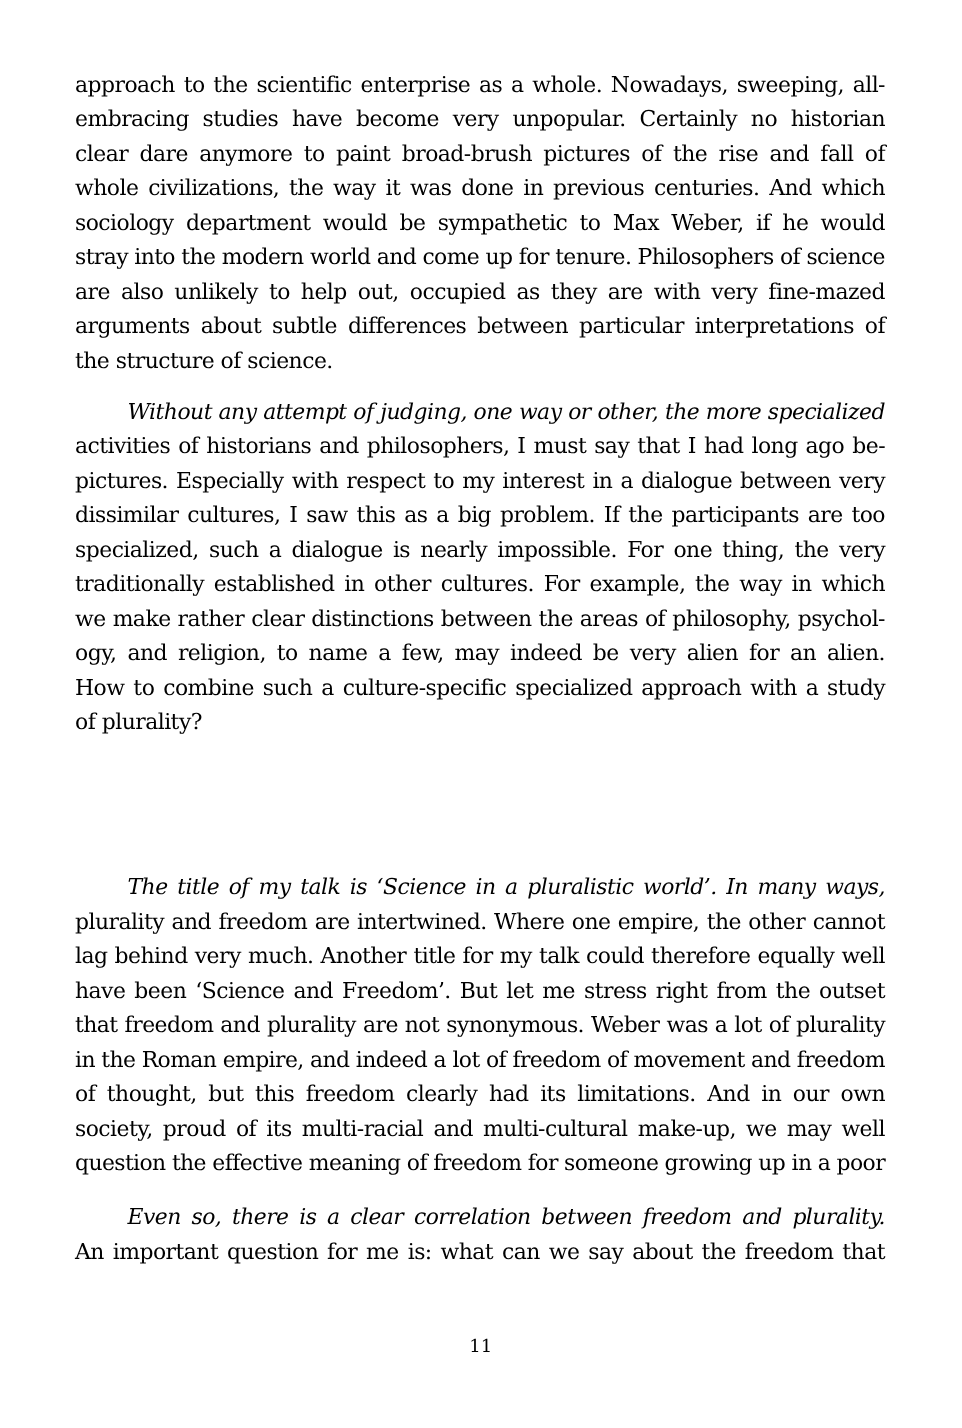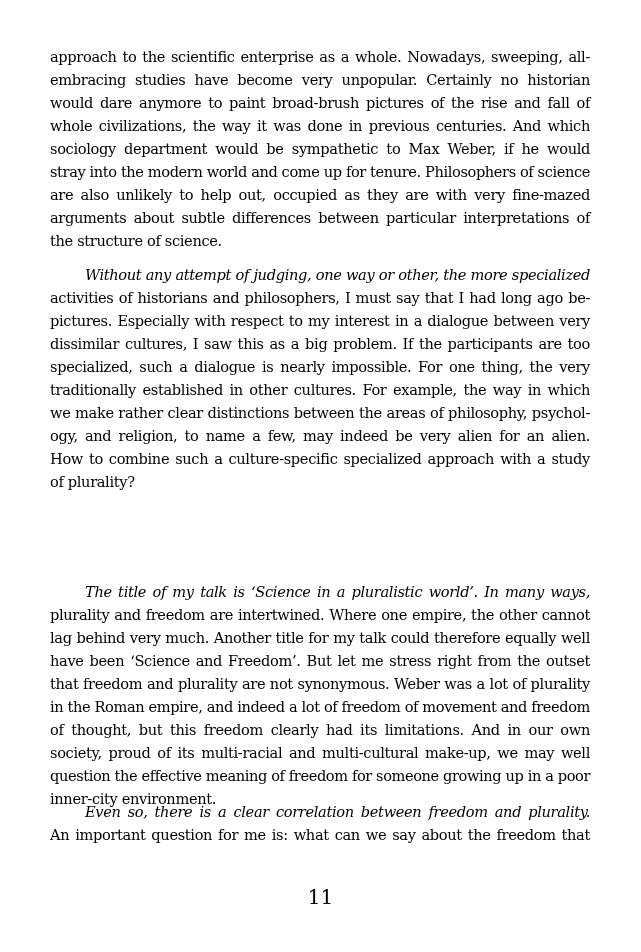--- a/index.html
+++ b/index.html
@@ -16,33 +16,33 @@
     text-align: justify; text-align-last: justify; overflow: visible;
   }
   .line.last { text-align-last: left; }
   .line.indent { text-indent: 35px; font-style: italic; }
   #p1 { top: 45px; }
   #p2 { top: 263px; }
   #p3 { top: 580px; }
   #p4 { top: 800px; }
   .pagenum {
     position: absolute; left: 0; width: 641px; top: 886px; text-align: center;
-    font-family: "DejaVu Serif", serif; font-size: 20px; color: #000; line-height: 23px;
+    font-family: "DejaVu Serif", serif; font-size: 12px; color: #000; line-height: 23px;
   }
 </style>
 </head>
 <body>
 
 <div class="page">
   <div class="text">
 
     <div class="para" id="p1">
       <span class="line">approach to the scientific enterprise as a whole. Nowadays, sweeping, all-</span>
       <span class="line">embracing studies have become very unpopular.  Certainly no historian</span>
-      <span class="line">would dare anymore to paint broad-brush pictures of the rise and fall of</span>
+      <span class="line">clear dare anymore to paint broad-brush pictures of the rise and fall of</span>
       <span class="line">whole civilizations, the way it was done in previous centuries. And which</span>
       <span class="line">sociology department would be sympathetic to Max Weber, if he would</span>
       <span class="line" style="letter-spacing: -0.399583px;">stray into the modern world and come up for tenure. Philosophers of science</span>
       <span class="line">are also unlikely to help out, occupied as they are with very fine-mazed</span>
       <span class="line">arguments about subtle differences between particular interpretations of</span>
       <span class="line last">the structure of science.</span>
     </div>
 
     <div class="para" id="p2">
       <span class="line indent">Without any attempt of judging, one way or other, the more specialized</span>
@@ -60,21 +60,20 @@
     <div class="para" id="p3">
       <span class="line indent">The title of my talk is ‘Science in a pluralistic world’. In many ways,</span>
       <span class="line">plurality and freedom are intertwined. Where one empire, the other cannot</span>
       <span class="line">lag behind very much. Another title for my talk could therefore equally well</span>
       <span class="line">have been ‘Science and Freedom’. But let me stress right from the outset</span>
       <span class="line">that freedom and plurality are not synonymous. Weber was a lot of plurality</span>
       <span class="line" style="letter-spacing: -0.396007px;">in the Roman empire, and indeed a lot of freedom of movement and freedom</span>
       <span class="line">of thought, but this freedom clearly had its limitations. And in our own</span>
       <span class="line">society, proud of its multi-racial and multi-cultural make-up, we may well</span>
       <span class="line" style="letter-spacing: -0.401943px;">question the effective meaning of freedom for someone growing up in a poor</span>
-      <span class="line last">inner-city environment.</span>
     </div>
 
     <div class="para" id="p4">
       <span class="line indent">Even so, there is a clear correlation between freedom and plurality.</span>
       <span class="line">An important question for me is: what can we say about the freedom that</span>
     </div>
 
   </div>
 
   <div class="pagenum">11</div>

